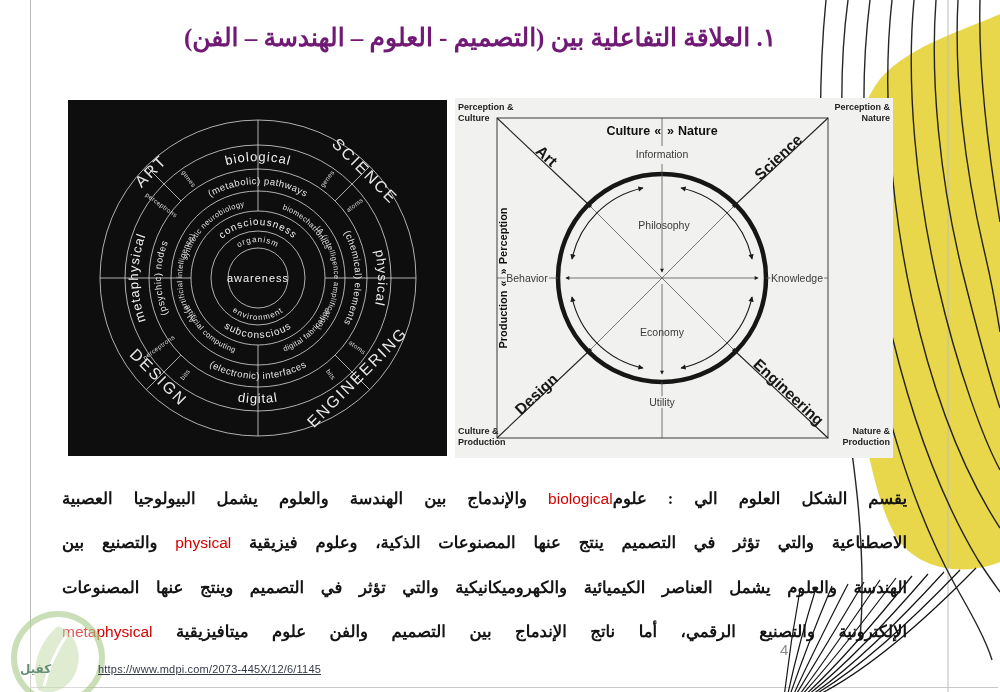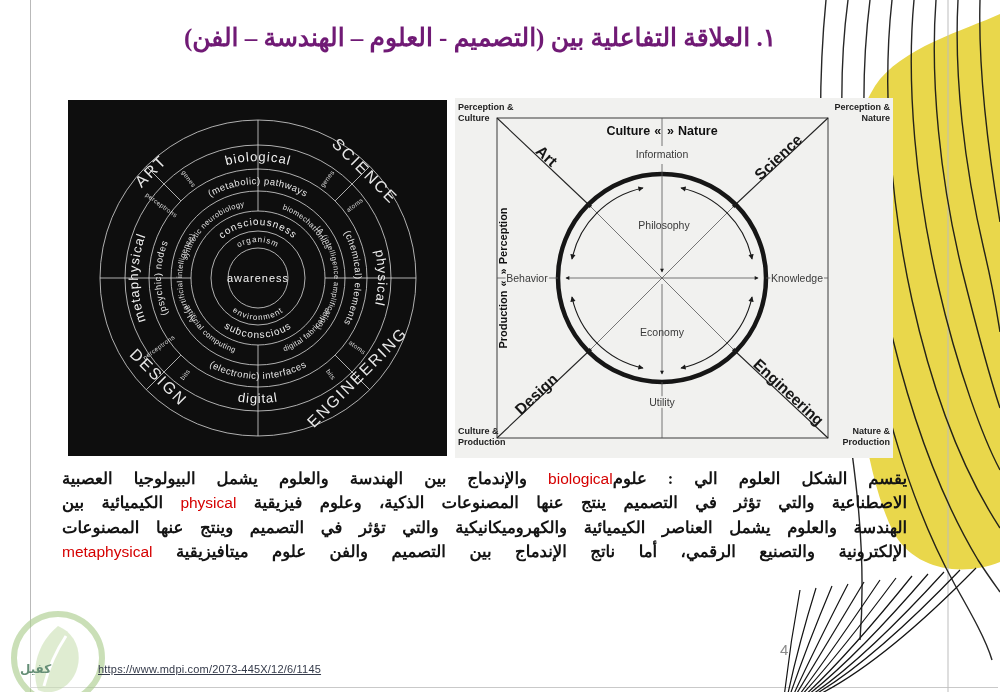--- a/index.html
+++ b/index.html
@@ -32,21 +32,21 @@
   .lt-axis-rot{fill:#111;font-size:11px;font-weight:bold;}
   .lt-diag{fill:#161616;font-size:15.5px;font-weight:bold;}
   .lt-card{fill:#3a3a3a;font-size:10.5px;paint-order:stroke;stroke:#f1f1ef;stroke-width:3px;}
   .lt-inner{fill:#3a3a3a;font-size:10.5px;}
   .lt-thin{stroke:#555;stroke-width:0.8;fill:none;}
   .lt-arc{stroke:#1a1a1a;stroke-width:1.1;fill:none;}
 
   .paragraph{position:absolute;left:62px;top:467px;width:845px;direction:rtl;
              color:#141414;font-weight:bold;font-size:16.5px;line-height:24.4px;
              font-family:"Liberation Serif","DejaVu Serif",serif;}
-  .p-line{text-align:justify;text-align-last:justify;white-space:nowrap;}
+  .p-line{text-align:justify;text-align-last:justify;white-space:nowrap;margin-top:20px;}
   .p-line.last{text-align:center;text-align-last:center;white-space:normal;}
   .en-red{color:#d50000;font-family:"Liberation Sans","DejaVu Sans",sans-serif;
           font-weight:normal;font-size:15.5px;unicode-bidi:embed;direction:ltr;}
 
   .source-url{position:absolute;left:60px;top:663px;font-size:11px;color:#343a4a;
               text-decoration:underline;letter-spacing:0.2px;padding-left:38px;}
   .page-number{position:absolute;left:780px;top:641px;font-size:15px;color:#8a8a8a;}
 
   .deco{position:absolute;left:740px;top:0;width:260px;height:692px;pointer-events:none;}
 
@@ -244,21 +244,21 @@
       <text class="lt-card" x="207" y="308" text-anchor="middle">Utility</text>
       <text class="lt-card" x="72" y="183.5" text-anchor="middle">Behavior</text>
 
       <text class="lt-inner" x="209" y="131" text-anchor="middle">Philosophy</text>
       <text class="lt-inner" x="207" y="238" text-anchor="middle">Economy</text>
     </svg>
   </div>
 
   <div class="paragraph">
     <div class="p-line"><span>يقسم الشكل العلوم الي : علوم</span><span class="en-red">biological</span><span> والإندماج بين الهندسة والعلوم يشمل البيولوجيا العصبية</span></div>
-    <div class="p-line"><span>الاصطناعية والتي تؤثر في التصميم ينتج عنها المصنوعات الذكية، وعلوم فيزيقية </span><span class="en-red">physical</span><span> الكيميائية بين</span></div>
+    <div class="p-line"><span>الاصطناعية والتي تؤثر في التصميم ينتج عنها المصنوعات الذكية، وعلوم فيزيقية </span><span class="en-red">physical</span><span> والتصنيع بين</span></div>
     <div class="p-line"><span>الهندسة والعلوم يشمل العناصر الكيميائية والكهروميكانيكية والتي تؤثر في التصميم وينتج عنها المصنوعات</span></div>
     <div class="p-line"><span>الإلكترونية والتصنيع الرقمي، أما ناتج الإندماج بين التصميم والفن علوم ميتافيزيقية </span><span class="en-red">metaphysical</span></div>
   </div>
 
   <div class="watermark">
     <svg width="104" height="104" viewBox="0 0 104 104">
       <circle cx="52" cy="48" r="44" fill="rgba(255,255,255,0.5)" stroke="#aecf92" stroke-width="6"></circle>
       <path d="M52,16 C72,24 78,48 68,66 C60,80 44,86 32,80 C26,64 28,36 52,16 Z" fill="#cfe3ba"></path>
       <path d="M60,26 C48,44 42,60 38,76" stroke="#ffffff" stroke-width="3" fill="none"></path>
     </svg>

